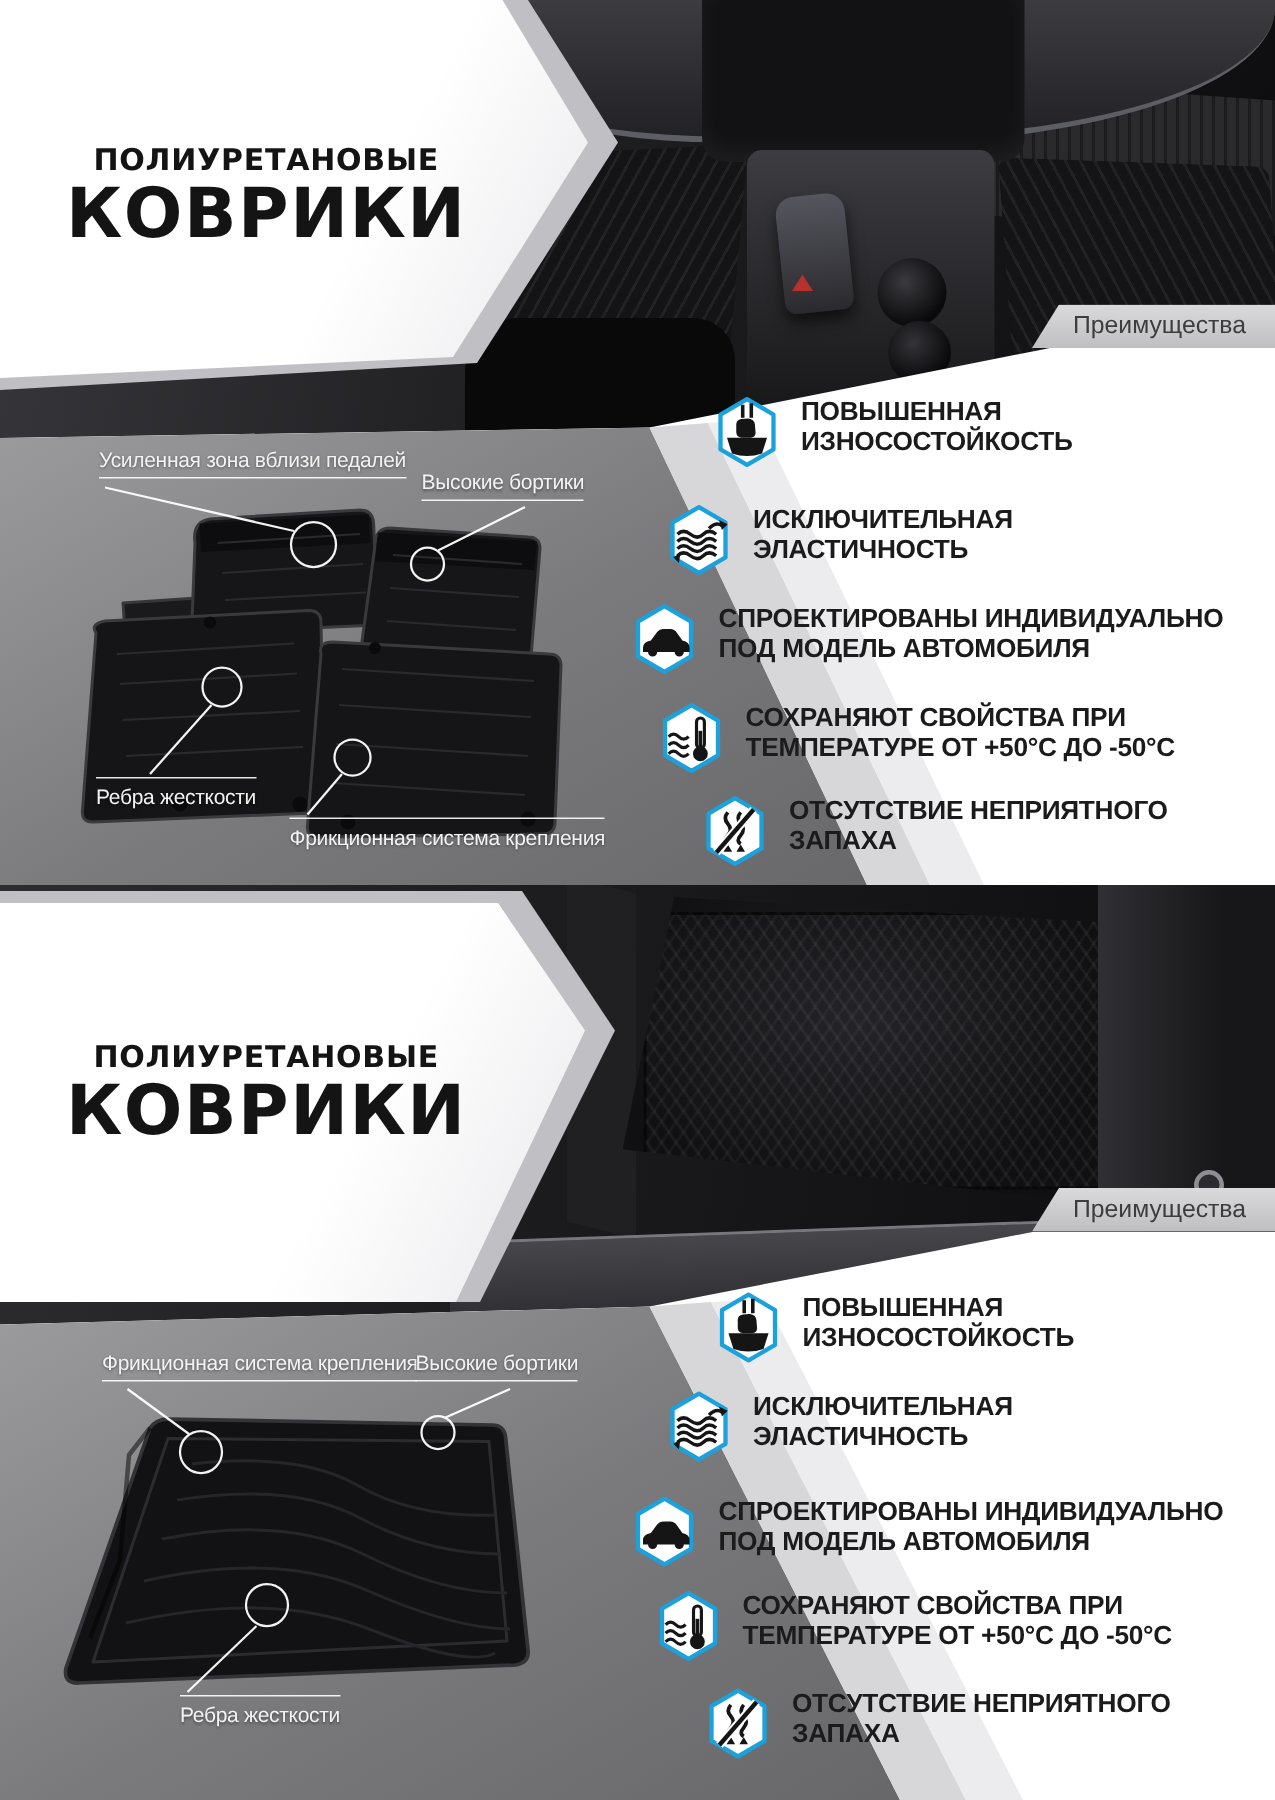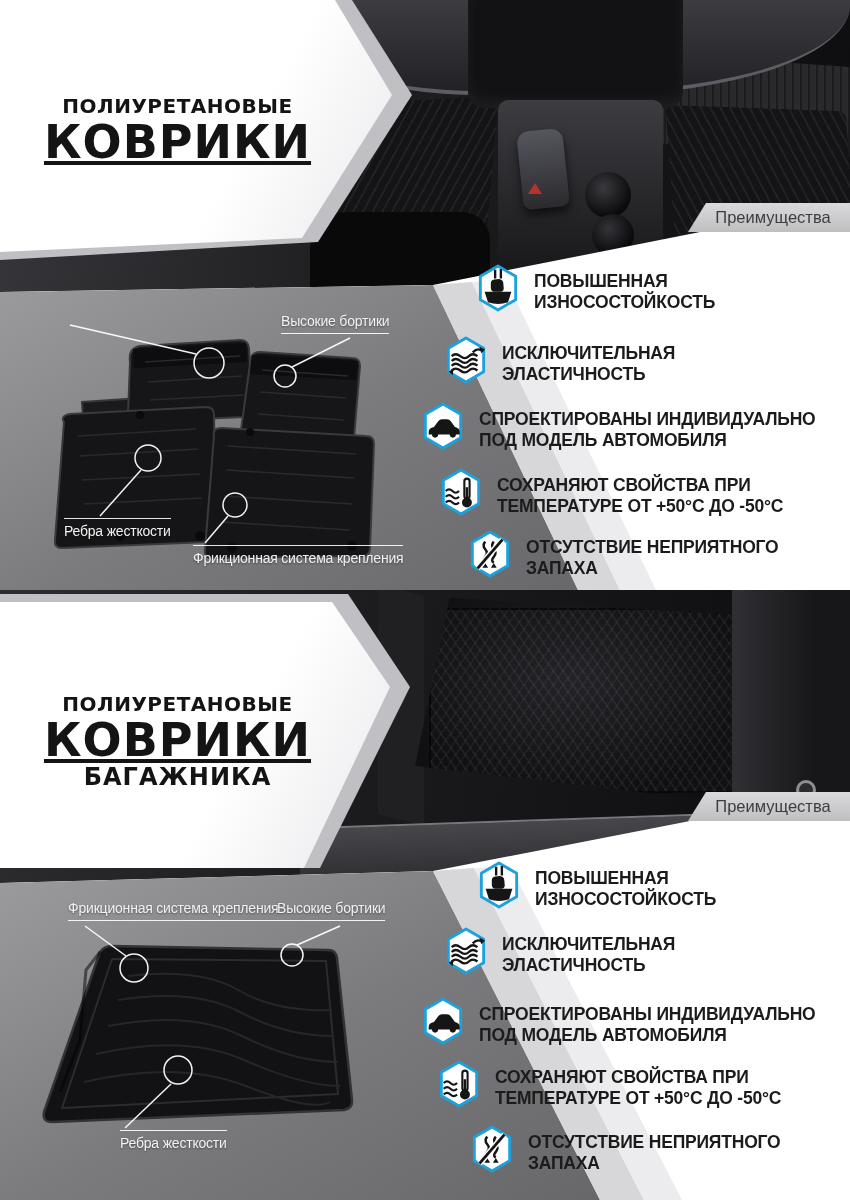--- a/index.html
+++ b/index.html
@@ -71,21 +71,21 @@
   #wedge-1 .shadow{clip-path:polygon(0 0,352px 0,412px 95px,318px 242px,0 260px);}
   #wedge-2 .shadow{clip-path:polygon(0 4px,348px 4px,410px 97px,320px 278px,0 278px);}
   .wedge .white{position:absolute;inset:0;background:linear-gradient(118deg,#ffffff 55%,#e2e2e6 100%);}
   #wedge-1 .white{clip-path:polygon(0 0,335px 0,392px 95px,302px 238px,0 252px);}
   #wedge-2 .white{clip-path:polygon(0 12px,332px 12px,390px 97px,304px 278px,0 278px);}
   .title{position:absolute;left:30px;width:295px;text-align:center;color:#141414;z-index:6;
          font-family:"DejaVu Sans","Liberation Sans",sans-serif;font-weight:bold;line-height:1.08;}
   #title-1{top:96px;}
   #title-2{top:694px;}
   .t-line1{font-size:20px;letter-spacing:.5px;}
-  .t-line2{font-size:46px;letter-spacing:1px;text-decoration:underline;}
+  .t-line2{font-size:46px;letter-spacing:1px;}
   .t-line3{font-size:24px;letter-spacing:1px;}
 
   
   .badge{position:absolute;left:688px;right:0;height:29px;z-index:6;
          background:linear-gradient(#dadadc,#bfbfc2);clip-path:polygon(18px 0,100% 0,100% 100%,0 100%);
          color:#3d3d40;font-size:16.5px;display:flex;align-items:center;justify-content:center;padding-left:8px;}
   #badge-1{top:203px;}
   #badge-2{top:792px;}
 
   
@@ -96,21 +96,21 @@
   
   .callout-overlay{position:absolute;left:0;z-index:4;pointer-events:none;}
   #overlay-1{top:250px;}
   #overlay-2{top:860px;}
   .callout-label{position:absolute;z-index:4;color:#f2f2f2;font-size:14px;letter-spacing:-.2px;white-space:nowrap;
                  text-shadow:0 1px 2px rgba(0,0,0,.4);}
   .callout-label.u{border-bottom:1px solid rgba(255,255,255,.9);padding-bottom:4px;}
   .callout-label.o{border-top:1px solid rgba(255,255,255,.9);padding-top:4px;}
 
   
-  .adv{position:absolute;display:flex;align-items:flex-end;gap:15px;z-index:6;}
+  .adv{position:absolute;display:flex;align-items:flex-start;gap:15px;z-index:6;}
   .adv .hex{flex:0 0 auto;width:42px;height:48px;}
   .adv .txt{font-weight:bold;font-size:17.5px;line-height:1.16;color:#1b1b1b;letter-spacing:-.2px;}
 </style>
 </head>
 <body>
 
 <div id="page">
 
   <div class="photo" id="photo-1">
     <div class="carpet"></div>
@@ -164,20 +164,21 @@
         <circle cx="209" cy="113" r="15"></circle>
       <path d="M350 88 L292 117"></path>
         <circle cx="285" cy="126" r="11"></circle>
       <path d="M100 266 L141 220"></path>
         <circle cx="148" cy="208" r="13"></circle>
       <path d="M205 293 L228 266"></path>
         <circle cx="235" cy="255" r="12"></circle>
     </g>
   </svg>
 
+  <div class="callout-label u" style="left:66px;top:298px;">Усиленная зона вблизи педалей</div>
   <div class="callout-label u" style="left:281px;top:313px;">Высокие бортики</div>
   <div class="callout-label o" style="left:64px;top:518px;">Ребра жесткости</div>
   <div class="callout-label o" style="left:193px;top:545px;">Фрикционная система крепления</div>
 
   <div class="wedge" id="wedge-1">
     <div class="shadow"></div>
     <div class="white"></div>
   </div>
   <div class="title" id="title-1">
     <div class="t-line1">ПОЛИУРЕТАНОВЫЕ</div>
@@ -310,21 +311,20 @@
   <div class="callout-label u" style="left:277px;top:900px;">Высокие бортики</div>
   <div class="callout-label o" style="left:120px;top:1130px;">Ребра жесткости</div>
 
   <div class="wedge" id="wedge-2">
     <div class="shadow"></div>
     <div class="white"></div>
   </div>
   <div class="title" id="title-2">
     <div class="t-line1">ПОЛИУРЕТАНОВЫЕ</div>
     <div class="t-line2">КОВРИКИ</div>
-    <div class="t-line3">БАГАЖНИКА</div>
   </div>
 
   <div class="badge" id="badge-2">
     <span>Преимущества</span>
   </div>
 
   <div class="adv" style="left:478px;top:861px;">
     <svg class="hex" viewBox="0 0 44 50">
       <path d="M22 2 L40.5 12.8 V37.2 L22 48 L3.5 37.2 V12.8 Z" fill="#fff" stroke="#1ba1dc" stroke-width="3" stroke-linejoin="round"></path>
       <path d="M19 6 V15 M25 5 V15" stroke="#151515" stroke-width="2.5"></path>

